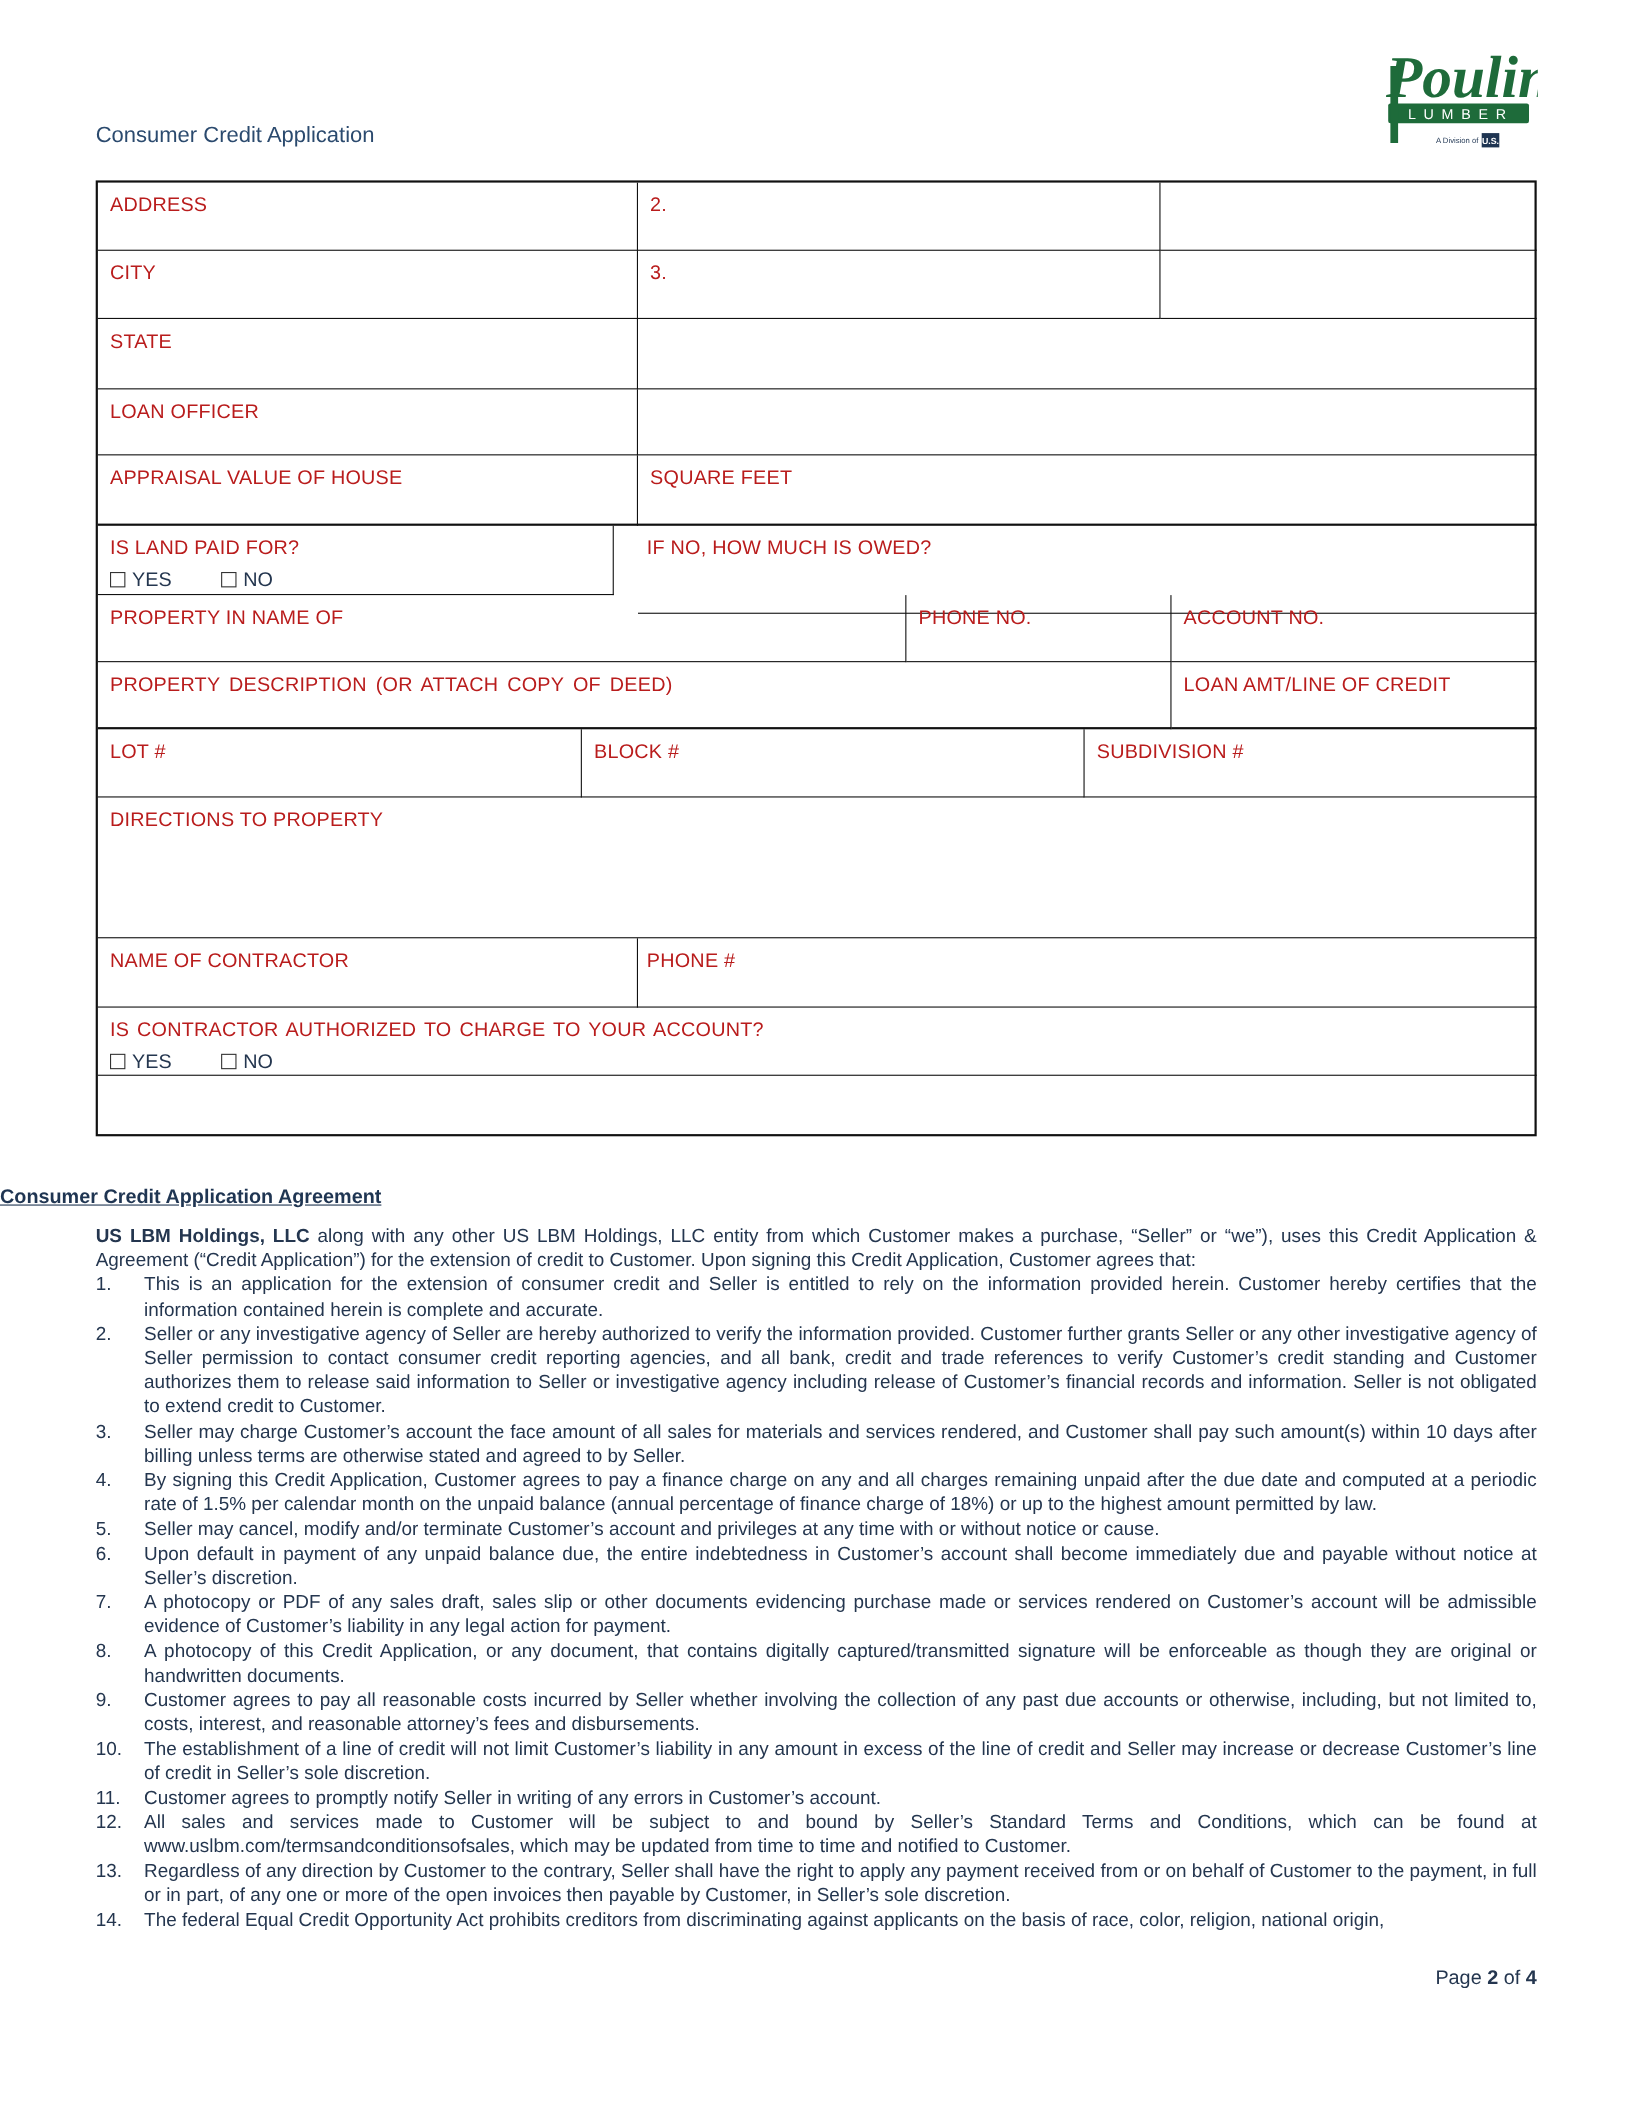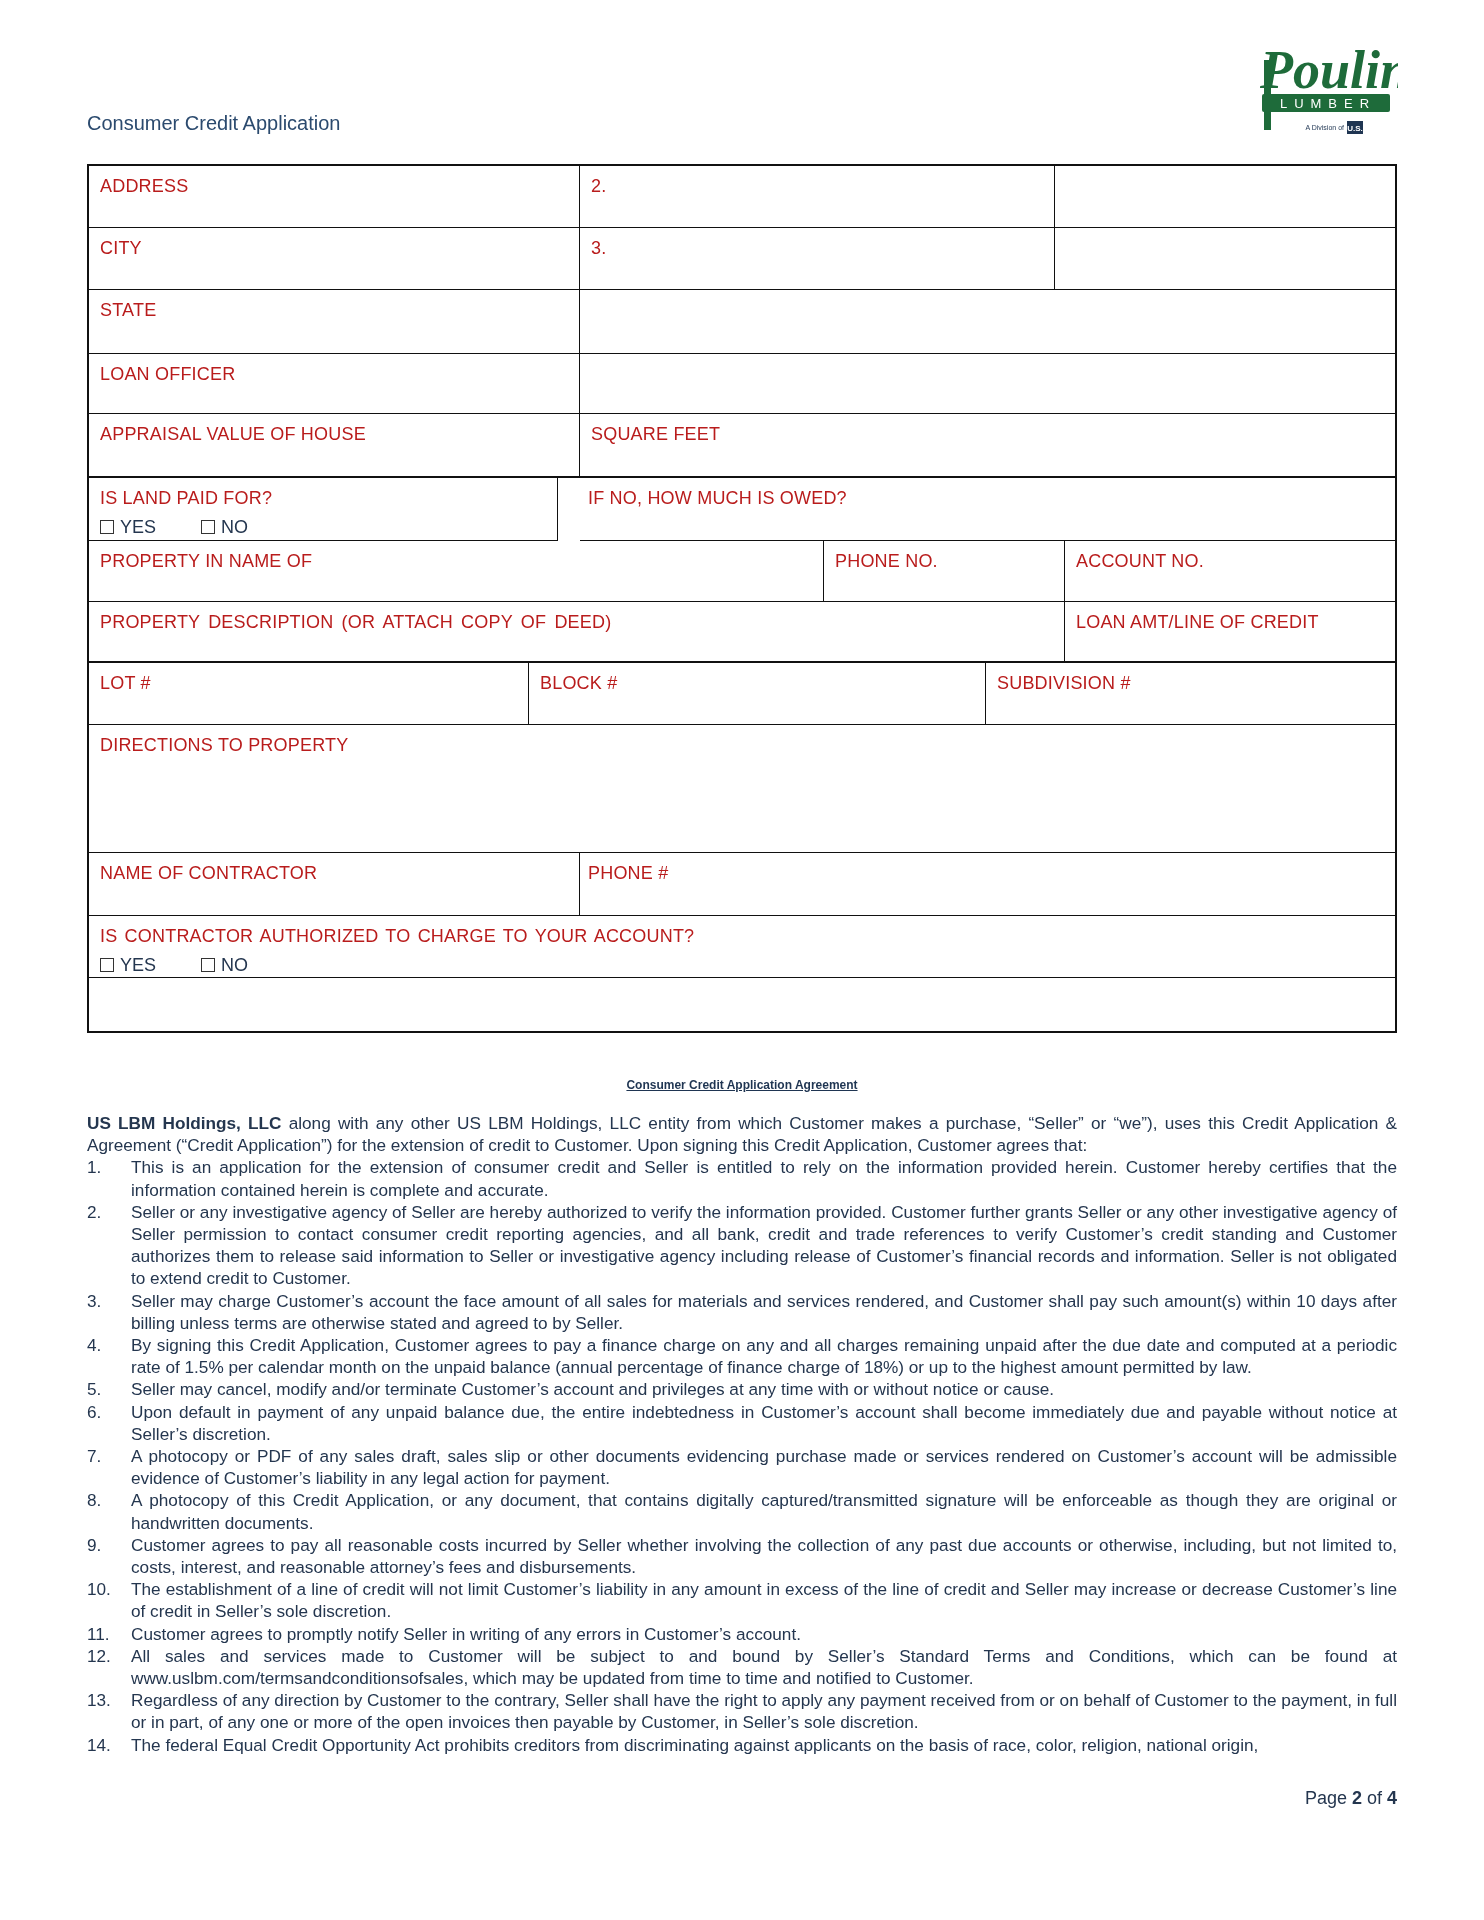--- a/index.html
+++ b/index.html
@@ -7,21 +7,21 @@
          font-family: "Liberation Sans", sans-serif; color: #1f3552; }
   .abs { position: absolute; }
   .doc-title { left: 87px; top: 112px; font-size: 20px; color: #2b4a6e; }
   .logo { left: 1248px; top: 30px; width: 150px; height: 110px; }
   .form { left: 87px; top: 164px; width: 1310px; height: 869px; border: 2px solid #111; box-sizing: border-box; }
   .cell { position: absolute; box-sizing: border-box; border-color: #111; border-style: solid; border-width: 0; }
   .lbl { position: absolute; left: 11px; top: 10px; font-size: 18px; color: #b91c1c; white-space: nowrap; letter-spacing: 0.2px; }
   .chk { position: absolute; left: 11px; top: 39px; font-size: 18px; color: #24364f; white-space: nowrap; }
   .chk .box { display: inline-block; width: 12px; height: 12px; border: 1px solid #333; margin-right: 6px; vertical-align: -1px; }
   .chk .opt { margin-right: 40px; }
-  .agree-title { left: 0; width: 1484px; top: 1078px; text-align: center; font-size: 12px; font-weight: bold; }
+  .agree-title { left: 0; width: 1484px; top: 1078px; font-size: 18px; font-weight: bold; }
   .agree-title span { text-decoration: underline; }
   .agree { left: 87px; top: 1112px; width: 1310px; font-size: 17.2px; line-height: 22.2px; text-align: justify; color: #24364f; }
   .agree p { margin: 0; }
   .agree ol { margin: 0; padding: 0; list-style: none; }
   .agree li { position: relative; padding-left: 44px; }
   .agree li .num { position: absolute; left: 0; top: 0; }
   .page-num { right: 87px; top: 1788px; font-size: 18px; color: #24364f; }
   .page-num b { font-weight: bold; }
 </style>
 </head>
@@ -76,21 +76,21 @@
     <span class="lbl">SQUARE FEET</span>
   </div>
 
   <div class="cell" style="left:0;top:312px;width:469px;height:63px;border-right-width:1px;border-bottom-width:1px;">
     <span class="lbl">IS LAND PAID FOR?</span>
     <div class="chk">
       <span class="opt"><span class="box"></span><span>YES</span></span>
       <span class="opt"><span class="box"></span><span>NO</span></span>
     </div>
   </div>
-  <div class="cell" style="left:491px;top:312px;width:817px;height:63px;border-bottom-width:1px;">
+  <div class="cell" style="left:491px;top:312px;width:817px;height:80px;border-bottom-width:1px;">
     <span class="lbl" style="left:8px">IF NO, HOW MUCH IS OWED?</span>
   </div>
 
   <div class="cell" style="left:0;top:375px;width:735px;height:61px;border-right-width:1px;border-bottom-width:1px;">
     <span class="lbl">PROPERTY IN NAME OF</span>
   </div>
   <div class="cell" style="left:735px;top:375px;width:241px;height:61px;border-right-width:1px;border-bottom-width:1px;">
     <span class="lbl">PHONE NO.</span>
   </div>
   <div class="cell" style="left:976px;top:375px;width:332px;height:61px;border-bottom-width:1px;">

